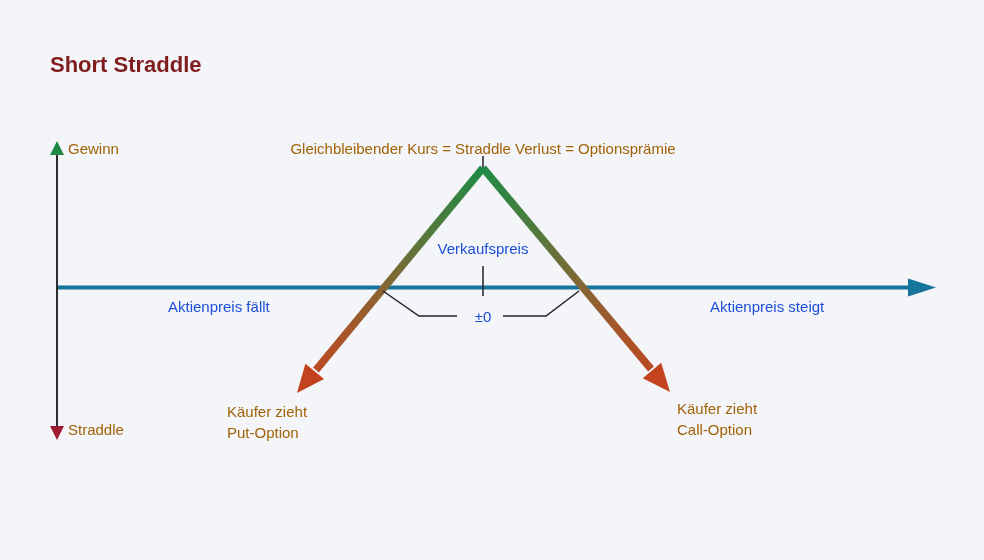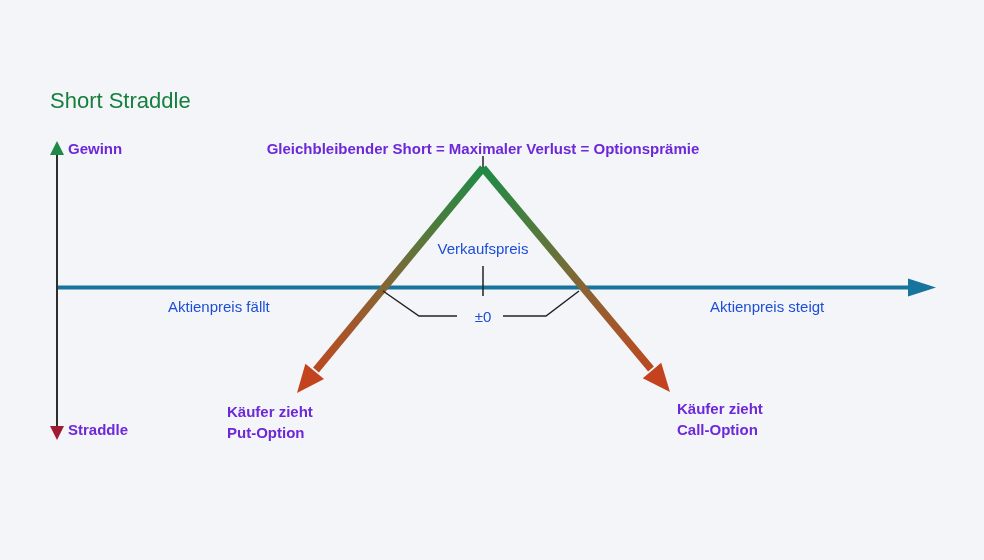--- a/index.html
+++ b/index.html
@@ -11,29 +11,28 @@
     font-family:"Liberation Sans", sans-serif;
   }
   .diagram-svg { position:absolute; left:0; top:0; }
   .lbl {
     position:absolute;
     font-size:15px;
     color:#1d4ed8;
     white-space:nowrap;
     line-height:16px;
   }
-  .bold { font-weight:700; color:#6d28d9; }
+  .bold { font-weight:400; color:#a16207; }
   .centered { transform:translateX(-50%); }
   .title {
     position:absolute;
     left:50px; top:52px;
-    font-size:22px; font-weight:400;
-    color:#15803d;
+    font-size:22px; font-weight:700;
+    color:#7f1d1d;
     white-space:nowrap;
-    margin-top:36px;
   }
   .annotation { line-height:21px; }
 </style>
 </head>
 <body>
 
 <div class="stage">
 
   <svg class="diagram-svg" width="984" height="560" viewBox="0 0 984 560">
     <defs>
@@ -71,21 +70,21 @@
 
     <polyline points="383,291 419,316 457,316" fill="none" stroke-width="1.5" stroke="#222222"></polyline>
     <polyline points="503,316 546,316 579,291" fill="none" stroke-width="1.5" stroke="#222222"></polyline>
   </svg>
 
   <div class="title">Short Straddle</div>
 
   <div class="lbl bold" style="left:68px; top:141px;">Gewinn</div>
   <div class="lbl bold" style="left:68px; top:422px;">Straddle</div>
 
-  <div class="lbl bold centered" style="left:483px; top:141px;">Gleichbleibender Short = Maximaler Verlust = Optionsprämie</div>
+  <div class="lbl bold centered" style="left:483px; top:141px;">Gleichbleibender Kurs = Straddle Verlust = Optionsprämie</div>
 
   <div class="lbl centered" style="left:483px; top:241px;">Verkaufspreis</div>
 
   <div class="lbl centered" style="left:483px; top:309px;">±0</div>
 
   <div class="lbl" style="left:168px; top:299px;">Aktienpreis fällt</div>
   <div class="lbl" style="left:710px; top:299px;">Aktienpreis steigt</div>
 
   <div class="lbl bold annotation" style="left:227px; top:401px;">
     <div>Käufer zieht</div>

